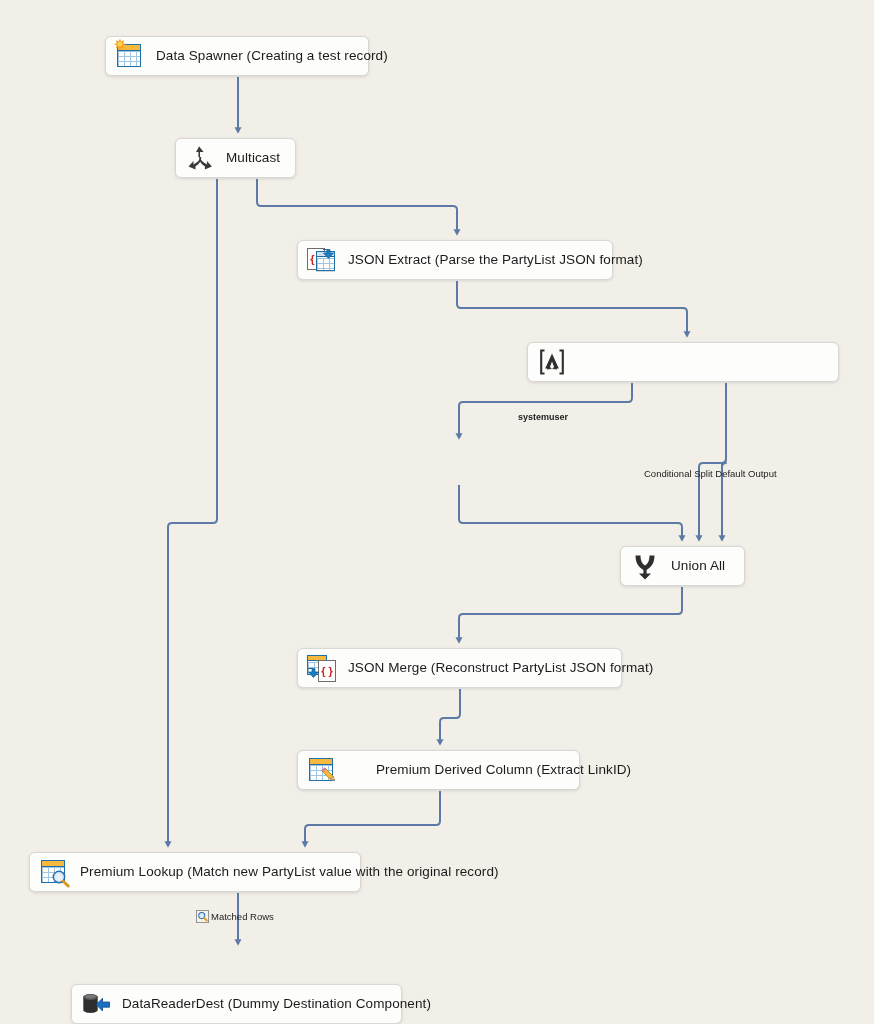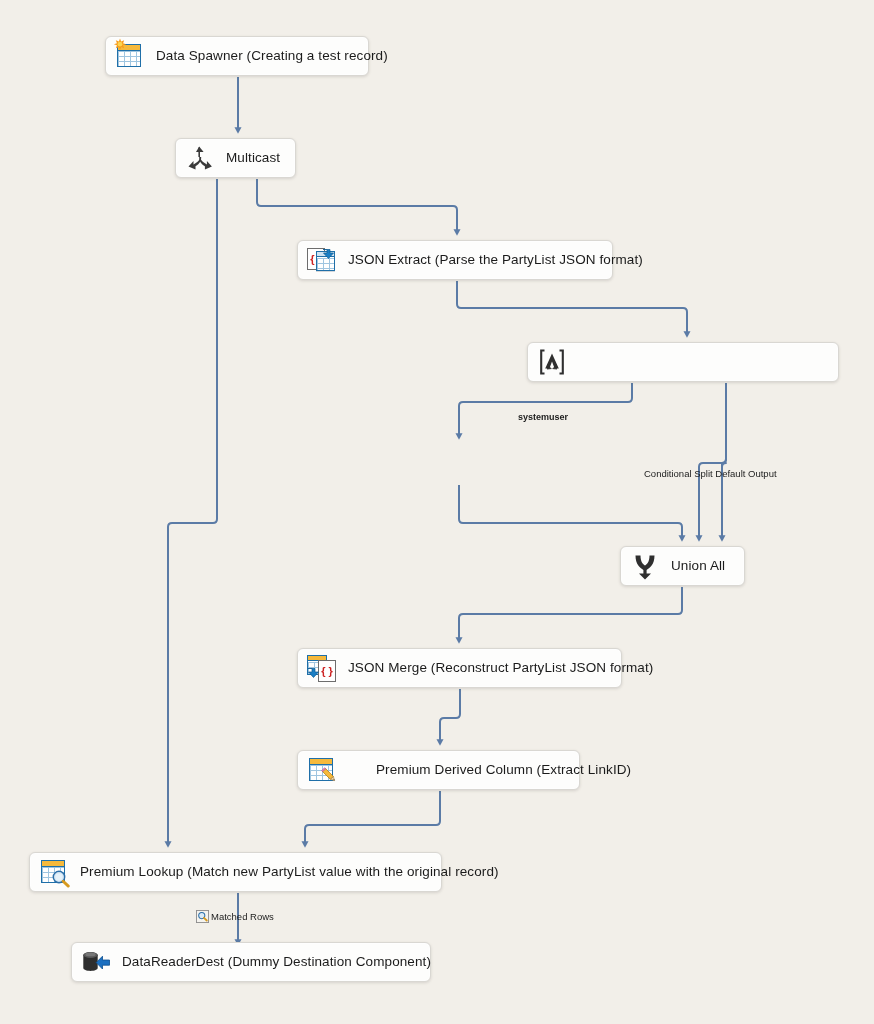--- a/index.html
+++ b/index.html
@@ -244,36 +244,36 @@
           <g transform="rotate(-45 10 10)">
             <rect x="8.6" y="2.2" width="4.2" height="11.2" fill="#f6b93b" stroke="#b07a12" stroke-width="0.7"></rect>
             <rect x="8.6" y="1.0" width="4.2" height="1.6" fill="#e77fb3" stroke="#b05a86" stroke-width="0.6"></rect>
             <path d="M8.6 13.4 L12.8 13.4 L10.7 17.2 Z" fill="#f2d6a6" stroke="#9b7a3c" stroke-width="0.6"></path>
             <path d="M9.9 15.8 L11.6 15.8 L10.7 17.2 Z" fill="#333"></path>
           </g>
         </svg>
       </span>
       <span class="lbl">Premium Derived Column (Extract LinkID)</span>
     </div>
-    <div class="node" style="left: 29px; top: 852px; width: 413px;">
+    <div class="node" style="left: 29px; top: 852px; width: 332px;">
       <span class="ico">
         <span class="grid-base">
           <span class="hdr"></span>
           <span class="rows"></span>
         </span>
         <svg class="magnifier" viewBox="0 0 20 20">
           <circle cx="8.4" cy="8.4" r="6.0" fill="#cfe3f2" stroke="#2b6ea8" stroke-width="1.5"></circle>
           <circle cx="8.4" cy="8.4" r="3.9" fill="#eaf4fb" opacity="0.85"></circle>
           <path d="M12.8 12.8 L18.2 18.0" stroke="#d79a1f" stroke-width="3.0" stroke-linecap="round"></path>
           <path d="M12.8 12.8 L18.2 18.0" stroke="#f6c košer" stroke-width="0"></path>
         </svg>
       </span>
       <span class="lbl">Premium Lookup (Match new PartyList value with the original record)</span>
     </div>
-    <div class="node" style="left: 71px; top: 942px; width: 360px;">
+    <div class="node" style="left: 71px; top: 984px; width: 331px;">
       <span class="ico">
         <svg class="dark-glyph" viewBox="0 0 30 30">
           <g>
             <ellipse cx="9.5" cy="8.0" rx="7.2" ry="2.9" fill="#4a4a4a"></ellipse>
             <path d="M2.3 8.0 L2.3 21.0 C2.3 22.6 5.5 23.9 9.5 23.9 C13.5 23.9 16.7 22.6 16.7 21.0 L16.7 8.0 Z" fill="#2e2e2e"></path>
             <ellipse cx="9.5" cy="8.0" rx="7.2" ry="2.9" fill="#585858"></ellipse>
             <ellipse cx="9.5" cy="7.4" rx="5.2" ry="1.9" fill="#777"></ellipse>
           </g>
           <path d="M28.5 13.0 L21.5 13.0 L21.5 9.2 L15.2 15.6 L21.5 22.0 L21.5 18.2 L28.5 18.2 Z" fill="#1b6fc0" stroke="#0d4f8f" stroke-width="0.8" stroke-linejoin="round"></path>
         </svg>

